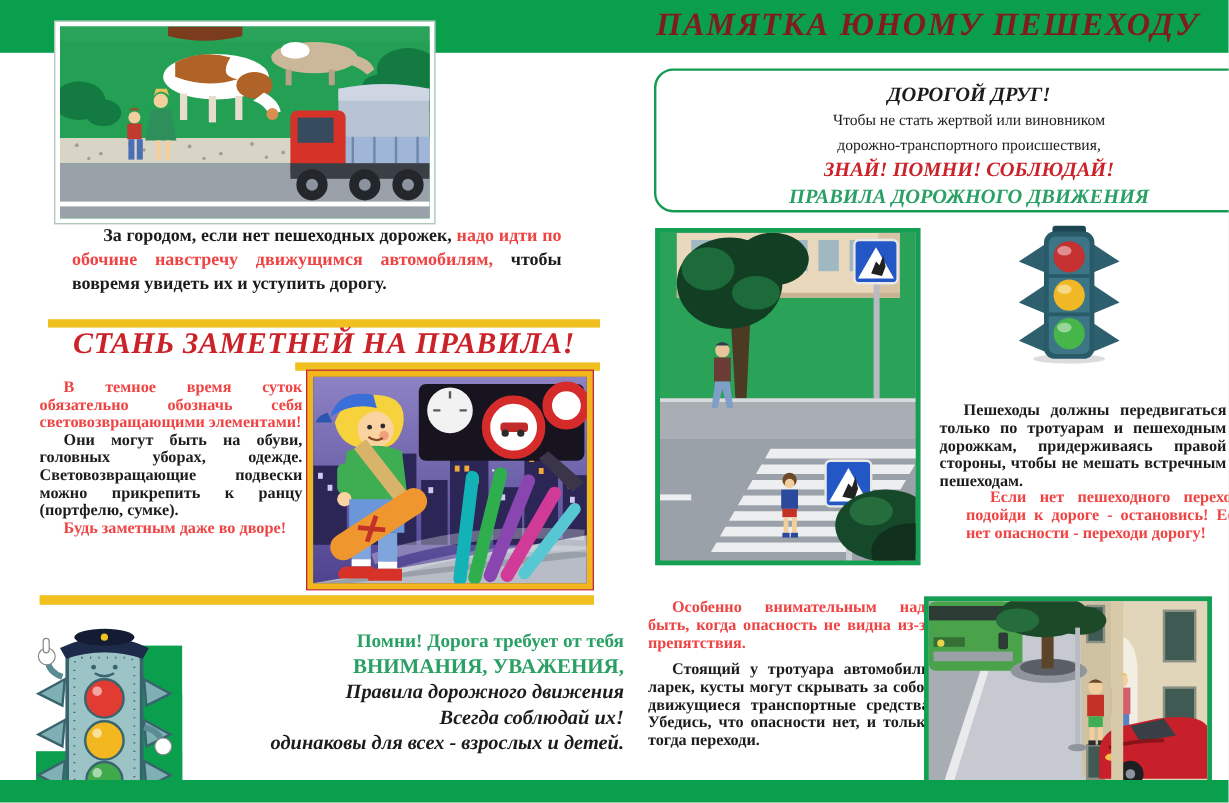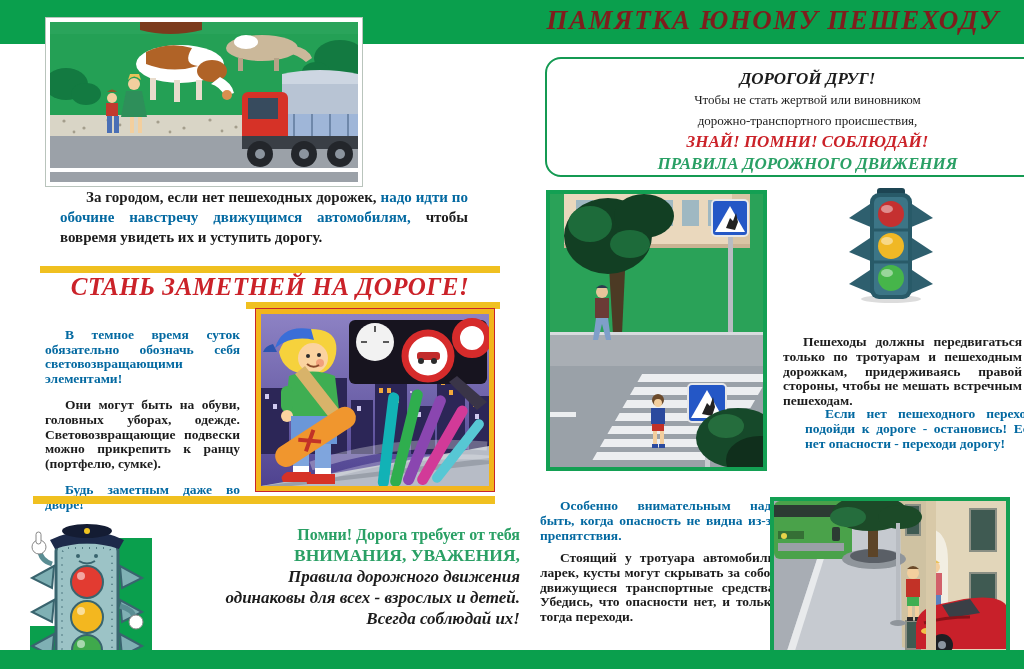--- a/index.html
+++ b/index.html
@@ -12,27 +12,27 @@
   .title{left:540px;top:5px;width:466px;text-align:center;color:#7f1d1d;
          font-size:27px;font-weight:bold;font-style:italic;letter-spacing:1.5px;}
   
   .frame-white{border:4px solid #ffffff;box-shadow:0 0 0 1px #b9c4bc, inset 0 0 0 2px #2aa25c;box-sizing:border-box;background:#2aa25c;}
   .frame-gold{border:5px solid #f2b51c;outline:1px solid #c8232b;box-sizing:border-box;background:#5a4e96;}
   .frame-green{border:4px solid #13a053;box-sizing:border-box;background:#9aa1a8;}
   svg{display:block;}
   
   .caption{left:60px;top:188px;width:408px;font-size:15px;line-height:1.32;font-weight:bold;
            text-align:justify;color:#1c1c1c;text-indent:26px;}
-  .green-t{color:#0369a1;}
+  .green-t{color:#ef4444;}
   .ybar{background:#f0c020;height:7px;}
   .heading{left:40px;top:273px;width:460px;text-align:center;color:#cb2229;font-size:25px;
            font-weight:bold;font-style:italic;letter-spacing:.5px;}
   .leftcol{left:33px;top:316px;width:219px;font-size:13.5px;line-height:14.6px;font-weight:bold;
            text-align:justify;color:#1c1c1c;}
-  .leftcol p{margin:12px;text-indent:20px;}
+  .leftcol p{margin:0;text-indent:20px;}
   .reminder{left:140px;top:524px;width:380px;text-align:right;color:#2aa065;font-weight:bold;}
   .reminder .l1{font-size:16px;line-height:21px;}
   .reminder .l2{font-size:17.5px;line-height:21px;}
   .reminder .l4{font-size:17px;line-height:21px;color:#1c1c1c;font-style:italic;}
   .friendbox{left:545px;top:57px;width:525px;height:120px;border:2px solid #149a52;border-radius:16px;
              box-sizing:border-box;text-align:center;padding-top:9px;background:#fff;}
   .friendbox .fl1{font-size:17px;line-height:21px;font-weight:bold;font-style:italic;color:#1c1c1c;}
   .friendbox .fl2{font-size:13px;line-height:21px;font-weight:normal;color:#1c1c1c;}
   .friendbox .fl4{font-size:17px;line-height:22px;font-weight:bold;font-style:italic;color:#cb2229;}
   .friendbox .fl5{font-size:17px;line-height:22px;font-weight:bold;font-style:italic;color:#2aa065;}
@@ -128,21 +128,21 @@
           <circle cx="290" cy="132" r="5" fill="#8b949e"></circle>
       </g>
     </svg>
   </div>
 
   <div class="abs caption">
     <span>За городом, если нет пешеходных дорожек, </span><span class="green-t">надо идти по обочине навстречу движущимся автомобилям,</span><span> чтобы вовремя увидеть их и уступить дорогу.</span>
   </div>
 
   <div class="abs ybar" style="left:40px;top:266px;width:460px;"></div>
-  <div class="abs heading">СТАНЬ ЗАМЕТНЕЙ НА ДОРОГЕ!</div>
+  <div class="abs heading">СТАНЬ ЗАМЕТНЕЙ НА ПРАВИЛА!</div>
   <div class="abs ybar" style="left:246px;top:302px;width:254px;"></div>
 
   <div class="abs leftcol">
     <p class="green-t">В темное время суток обязательно обозначь себя световозвращающими элементами!</p>
     <p>Они могут быть на обуви, головных уборах, одежде. Световозвращающие подвески можно прикрепить к ранцу (портфелю, сумке).</p>
     <p class="green-t">Будь заметным даже во дворе!</p>
   </div>
 
   <div class="abs frame-gold" style="left:256px;top:309px;width:238px;height:182px;">
     <svg width="228" height="172" viewBox="0 0 228 172">
@@ -277,22 +277,22 @@
       <rect x="18" y="12" width="5" height="12" rx="2.5" fill="#ffffff" stroke="#888" stroke-width="1"></rect>
       <path d="M102 86 q14 4 14 12" stroke="#5a8d93" stroke-width="5" fill="none"></path>
       <circle cx="118" cy="102" r="7" fill="#ffffff" stroke="#888" stroke-width="1"></circle>
     </svg>
   </div>
 
   <div class="abs reminder">
     <div class="l1">Помни! Дорога требует от тебя</div>
     <div class="l2">ВНИМАНИЯ, УВАЖЕНИЯ,</div>
     <div class="l4">Правила дорожного движения</div>
+    <div class="l4">Всегда соблюдай их!</div>
     <div class="l4">одинаковы для всех - взрослых и детей.</div>
-    <div class="l4">Всегда соблюдай их!</div>
   </div>
 
   <div class="abs friendbox">
     <div class="fl1">ДОРОГОЙ ДРУГ!</div>
     <div class="fl2">Чтобы не стать жертвой или виновником</div>
     <div class="fl2">дорожно-транспортного происшествия,</div>
     <div class="fl4">ЗНАЙ! ПОМНИ! СОБЛЮДАЙ!</div>
     <div class="fl5">ПРАВИЛА ДОРОЖНОГО ДВИЖЕНИЯ</div>
   </div>
 

